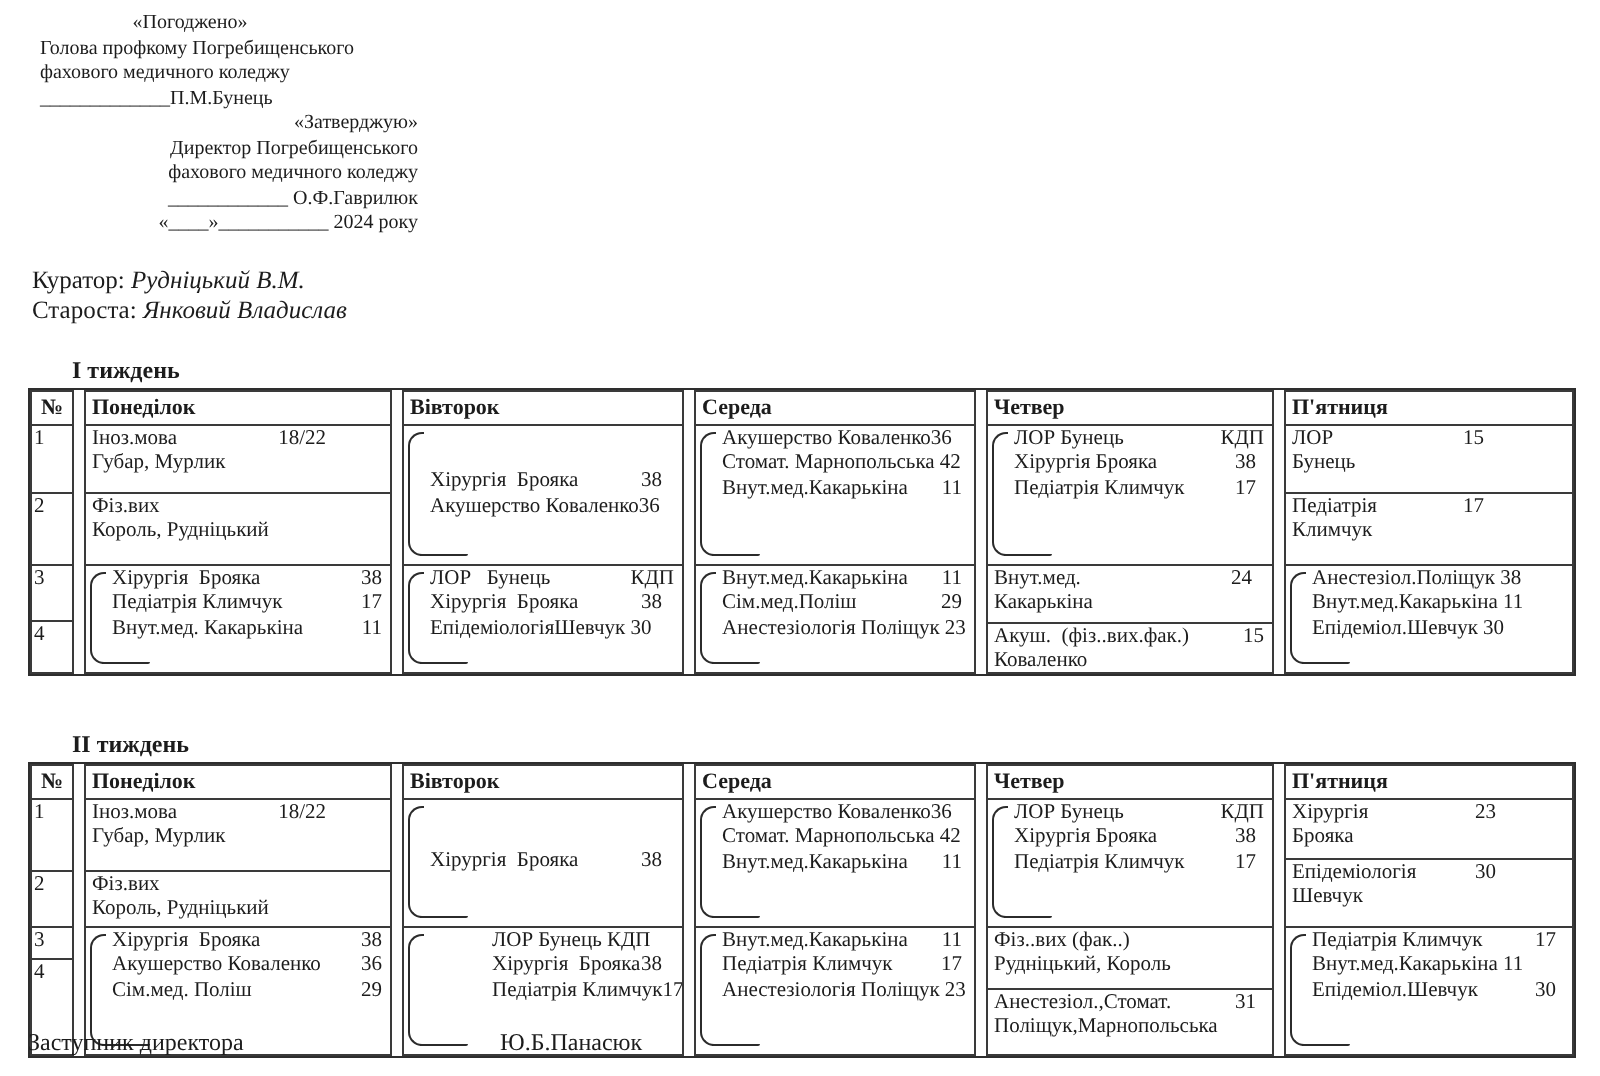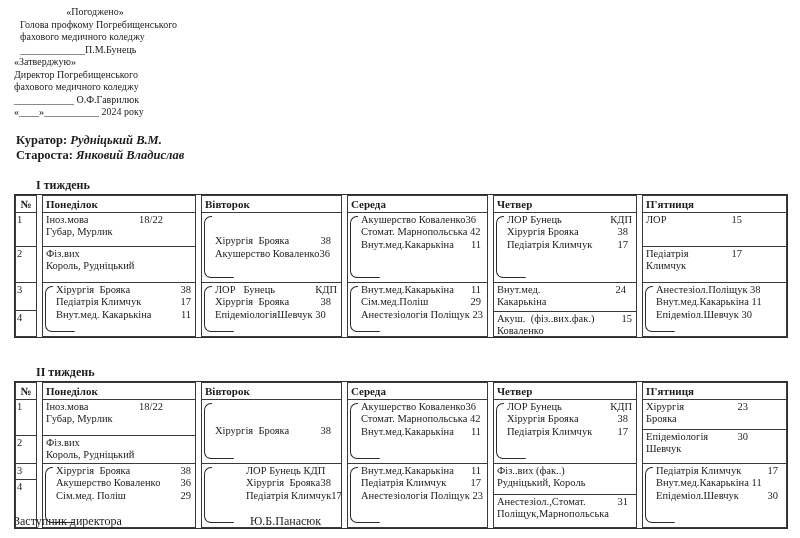--- a/index.html
+++ b/index.html
@@ -7,26 +7,26 @@
     width:800px; height:538px; background:#ffffff; color:#1c1c1c;
     font-family:"Liberation Serif","DejaVu Serif",serif;
     overflow:hidden; position:relative;
   }
   .page { padding:6px 12px 0 14px; }
 
   
   .tophdr { display:flex; justify-content:space-between; font-size:10px; line-height:12.5px;flex-direction:column; }
   .blk-left { width:225px; margin-left:6px; text-align:left; }
   .blk-left .c1 { text-align:center; width:150px; }
-  .blk-right { width:195px; text-align:left; margin-right:2px; }
+  .blk-right { width:195px; text-align:right; margin-right:2px; }
 
   .title { margin:17px 0 0 2px; font-size:23px; font-weight:bold; letter-spacing:0.5px; }
   .title .grp-val { margin-left:48px; }
 
-  .info { margin:14px 0 0 2px; font-size:12.5px; line-height:15px; font-weight:bold; }
+  .info { margin:14px 0 0 2px; font-size:12.5px; line-height:15px; font-weight:normal; }
   .info .nm { font-style:italic; }
 
   .wk-label { margin:15px 0 1px 22px; font-size:12px; font-weight:bold; }
   .wk2 { margin-top:27px; }
 
   .sched { display:inline-flex; gap:5px; border:1px solid #2e2e2e; background:#fff; }
   .col { display:flex; flex-direction:column; }
   .cell {
     border:1px solid #3a3a3a; position:relative; overflow:hidden;
     font-size:10.5px; line-height:12.5px; padding:1px 2px 0 3px;
@@ -239,20 +239,23 @@
           </div>
         </div>
       </div>
       <div class="col" style="width: 145px;">
         <div class="cell head">П'ятниця</div>
         <div class="cell" style="height: 34px;">
           <div class="ln">
             <span class="t">ЛОР</span>
             <span class="n" style="padding-right: 42px;">15</span>
           </div>
+          <div class="ln">
+            <span class="t">Бунець</span>
+          </div>
         </div>
         <div class="cell" style="height: 36px;">
           <div class="ln">
             <span class="t">Педіатрія</span>
             <span class="n" style="padding-right: 42px;">17</span>
           </div>
           <div class="ln">
             <span class="t">Климчук</span>
           </div>
         </div>

